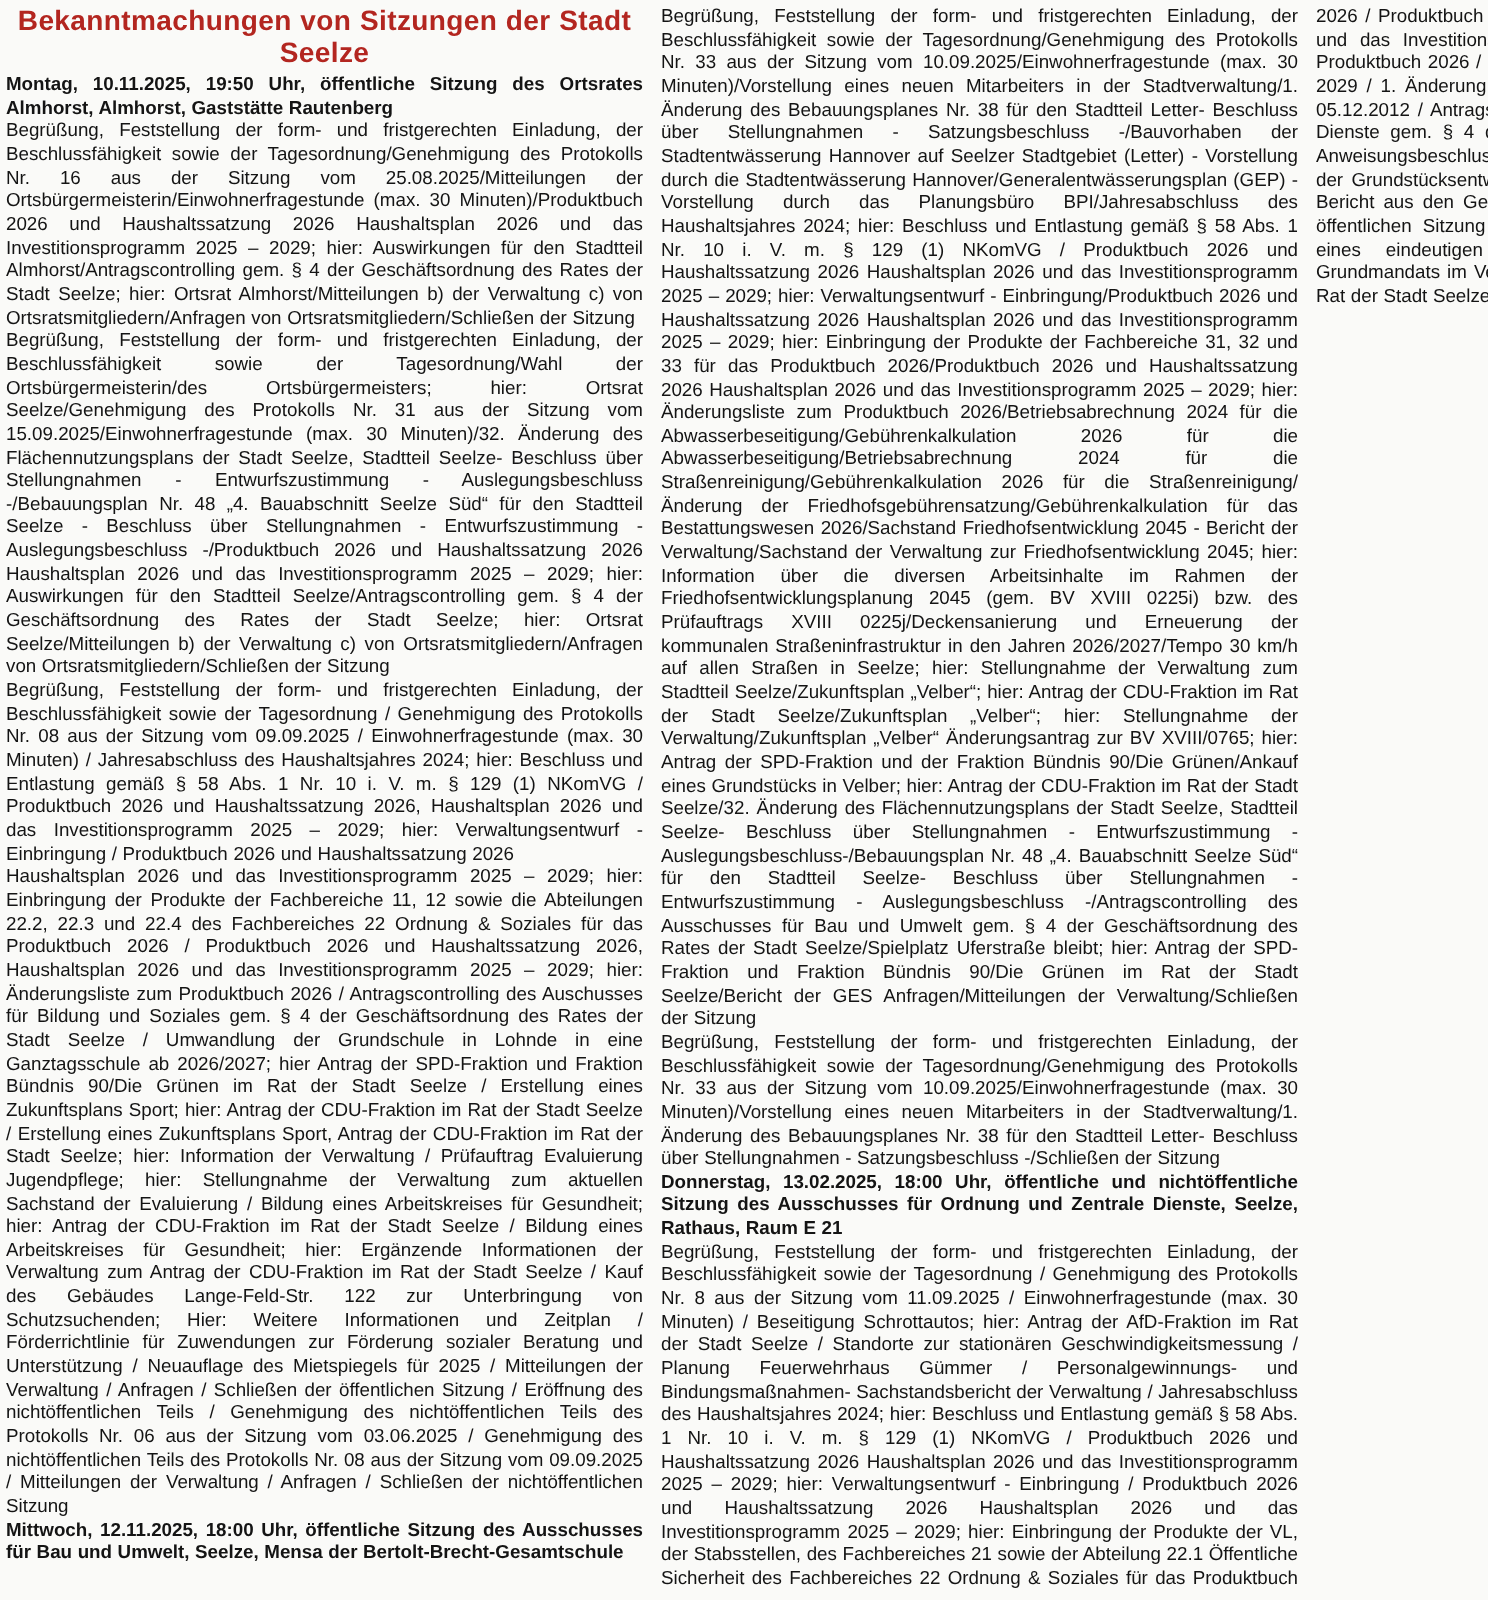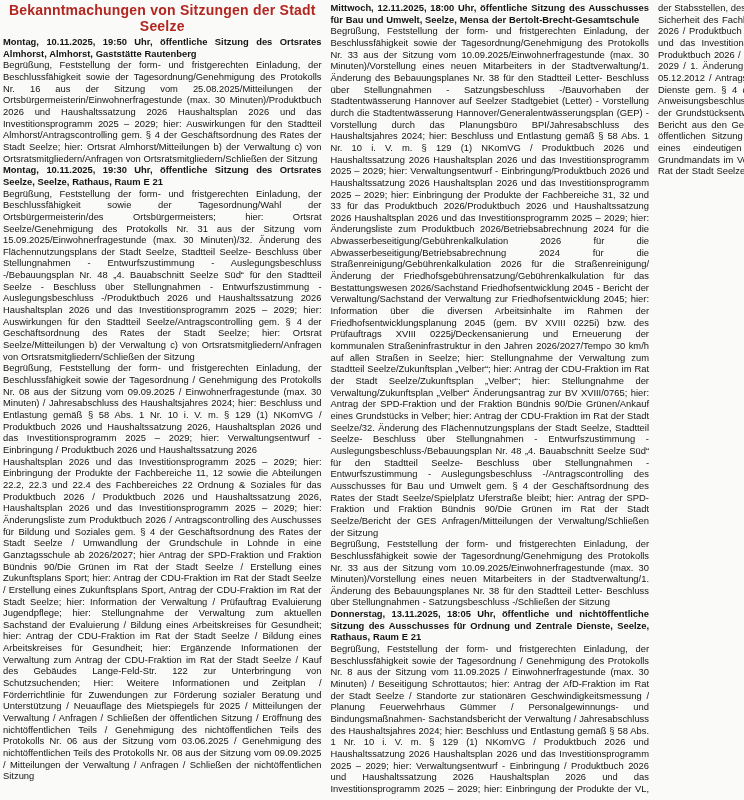--- a/index.html
+++ b/index.html
@@ -41,36 +41,35 @@
 
 <div class="page">
   <h1 class="title" style="color: rgb(179, 38, 32);">Bekanntmachungen von Sitzungen der Stadt Seelze</h1>
 
   <section>
     <h2 class="mh">Montag, 10.11.2025, 19:50 Uhr, öffentliche Sitzung des Ortsrates Almhorst, Almhorst, Gaststätte Rautenberg</h2>
     <p>Begrüßung, Feststellung der form- und fristgerechten Einladung, der Beschlussfähigkeit sowie der Tagesordnung/Genehmigung des Protokolls Nr. 16 aus der Sitzung vom 25.08.2025/Mitteilungen der Ortsbürgermeisterin/Einwohnerfragestunde (max. 30 Minuten)/Produktbuch 2026 und Haushaltssatzung 2026 Haushaltsplan 2026 und das Investitionsprogramm 2025 – 2029; hier: Auswirkungen für den Stadtteil Almhorst/Antragscontrolling gem. § 4 der Geschäftsordnung des Rates der Stadt Seelze; hier: Ortsrat Almhorst/Mitteilungen b) der Verwaltung c) von Ortsratsmitgliedern/Anfragen von Ortsratsmitgliedern/Schließen der Sitzung</p>
   </section>
 
   <section>
-    <h2 class="mh">Montag, 10.11.2025, 19:30 Uhr, öffentliche Sitzung des Ortsrates Seelze, Seelze, Rathaus, Raum E 21</h2>
     <p>Begrüßung, Feststellung der form- und fristgerechten Einladung, der Beschlussfähigkeit sowie der Tagesordnung/Wahl der Ortsbürgermeisterin/des Ortsbürgermeisters; hier: Ortsrat Seelze/Genehmigung des Protokolls Nr. 31 aus der Sitzung vom 15.09.2025/Einwohnerfragestunde (max. 30 Minuten)/32. Änderung des Flächennutzungsplans der Stadt Seelze, Stadtteil Seelze- Beschluss über Stellungnahmen - Entwurfszustimmung - Auslegungsbeschluss -/Bebauungsplan Nr. 48 „4. Bauabschnitt Seelze Süd“ für den Stadtteil Seelze - Beschluss über Stellungnahmen - Entwurfszustimmung - Auslegungsbeschluss -/Produktbuch 2026 und Haushaltssatzung 2026 Haushaltsplan 2026 und das Investitionsprogramm 2025 – 2029; hier: Auswirkungen für den Stadtteil Seelze/Antragscontrolling gem. § 4 der Geschäftsordnung des Rates der Stadt Seelze; hier: Ortsrat Seelze/Mitteilungen b) der Verwaltung c) von Ortsratsmitgliedern/Anfragen von Ortsratsmitgliedern/Schließen der Sitzung</p>
   </section>
 
   <section>
     <p>Begrüßung, Feststellung der form- und fristgerechten Einladung, der Beschlussfähigkeit sowie der Tagesordnung / Genehmigung des Protokolls Nr. 08 aus der Sitzung vom 09.09.2025 / Einwohnerfragestunde (max. 30 Minuten) / Jahresabschluss des Haushaltsjahres 2024; hier: Beschluss und Entlastung gemäß § 58 Abs. 1 Nr. 10 i. V. m. § 129 (1) NKomVG / Produktbuch 2026 und Haushaltssatzung 2026, Haushaltsplan 2026 und das Investitionsprogramm 2025 – 2029; hier: Verwaltungsentwurf - Einbringung / Produktbuch 2026 und Haushaltssatzung 2026</p>
     <p>Haushaltsplan 2026 und das Investitionsprogramm 2025 – 2029; hier: Einbringung der Produkte der Fachbereiche 11, 12 sowie die Abteilungen 22.2, 22.3 und 22.4 des Fachbereiches 22 Ordnung &amp; Soziales für das Produktbuch 2026 / Produktbuch 2026 und Haushaltssatzung 2026, Haushaltsplan 2026 und das Investitionsprogramm 2025 – 2029; hier: Änderungsliste zum Produktbuch 2026 / Antragscontrolling des Auschusses für Bildung und Soziales gem. § 4 der Geschäftsordnung des Rates der Stadt Seelze / Umwandlung der Grundschule in Lohnde in eine Ganztagsschule ab 2026/2027; hier Antrag der SPD-Fraktion und Fraktion Bündnis 90/Die Grünen im Rat der Stadt Seelze / Erstellung eines Zukunftsplans Sport; hier: Antrag der CDU-Fraktion im Rat der Stadt Seelze / Erstellung eines Zukunftsplans Sport, Antrag der CDU-Fraktion im Rat der Stadt Seelze; hier: Information der Verwaltung / Prüfauftrag Evaluierung Jugendpflege; hier: Stellungnahme der Verwaltung zum aktuellen Sachstand der Evaluierung / Bildung eines Arbeitskreises für Gesundheit; hier: Antrag der CDU-Fraktion im Rat der Stadt Seelze / Bildung eines Arbeitskreises für Gesundheit; hier: Ergänzende Informationen der Verwaltung zum Antrag der CDU-Fraktion im Rat der Stadt Seelze / Kauf des Gebäudes Lange-Feld-Str. 122 zur Unterbringung von Schutzsuchenden; Hier: Weitere Informationen und Zeitplan / Förderrichtlinie für Zuwendungen zur Förderung sozialer Beratung und Unterstützung / Neuauflage des Mietspiegels für 2025 / Mitteilungen der Verwaltung / Anfragen / Schließen der öffentlichen Sitzung / Eröffnung des nichtöffentlichen Teils / Genehmigung des nichtöffentlichen Teils des Protokolls Nr. 06 aus der Sitzung vom 03.06.2025 / Genehmigung des nichtöffentlichen Teils des Protokolls Nr. 08 aus der Sitzung vom 09.09.2025 / Mitteilungen der Verwaltung / Anfragen / Schließen der nichtöffentlichen Sitzung</p>
   </section>
 
   <section>
     <h2 class="mh">Mittwoch, 12.11.2025, 18:00 Uhr, öffentliche Sitzung des Ausschusses für Bau und Umwelt, Seelze, Mensa der Bertolt-Brecht-Gesamtschule</h2>
     <p>Begrüßung, Feststellung der form- und fristgerechten Einladung, der Beschlussfähigkeit sowie der Tagesordnung/Genehmigung des Protokolls Nr. 33 aus der Sitzung vom 10.09.2025/Einwohnerfragestunde (max. 30 Minuten)/Vorstellung eines neuen Mitarbeiters in der Stadtverwaltung/1. Änderung des Bebauungsplanes Nr. 38 für den Stadtteil Letter- Beschluss über Stellungnahmen - Satzungsbeschluss -/Bauvorhaben der Stadtentwässerung Hannover auf Seelzer Stadtgebiet (Letter) - Vorstellung durch die Stadtentwässerung Hannover/Generalentwässerungsplan (GEP) - Vorstellung durch das Planungsbüro BPI/Jahresabschluss des Haushaltsjahres 2024; hier: Beschluss und Entlastung gemäß § 58 Abs. 1 Nr. 10 i. V. m. § 129 (1) NKomVG / Produktbuch 2026 und Haushaltssatzung 2026 Haushaltsplan 2026 und das Investitionsprogramm 2025 – 2029; hier: Verwaltungsentwurf - Einbringung/Produktbuch 2026 und Haushaltssatzung 2026 Haushaltsplan 2026 und das Investitionsprogramm 2025 – 2029; hier: Einbringung der Produkte der Fachbereiche 31, 32 und 33 für das Produktbuch 2026/Produktbuch 2026 und Haushaltssatzung 2026 Haushaltsplan 2026 und das Investitionsprogramm 2025 – 2029; hier: Änderungsliste zum Produktbuch 2026/Betriebsabrechnung 2024 für die Abwasserbeseitigung/Gebührenkalkulation 2026 für die Abwasserbeseitigung/Betriebsabrechnung 2024 für die Straßenreinigung/Gebührenkalkulation 2026 für die Straßenreinigung/Änderung der Friedhofsgebührensatzung/Gebührenkalkulation für das Bestattungswesen 2026/Sachstand Friedhofsentwicklung 2045 - Bericht der Verwaltung/Sachstand der Verwaltung zur Friedhofsentwicklung 2045; hier: Information über die diversen Arbeitsinhalte im Rahmen der Friedhofsentwicklungsplanung 2045 (gem. BV XVIII 0225i) bzw. des Prüfauftrags XVIII 0225j/Deckensanierung und Erneuerung der kommunalen Straßeninfrastruktur in den Jahren 2026/2027/Tempo 30 km/h auf allen Straßen in Seelze; hier: Stellungnahme der Verwaltung zum Stadtteil Seelze/Zukunftsplan „Velber“; hier: Antrag der CDU-Fraktion im Rat der Stadt Seelze/Zukunftsplan „Velber“; hier: Stellungnahme der Verwaltung/Zukunftsplan „Velber“ Änderungsantrag zur BV XVIII/0765; hier: Antrag der SPD-Fraktion und der Fraktion Bündnis 90/Die Grünen/Ankauf eines Grundstücks in Velber; hier: Antrag der CDU-Fraktion im Rat der Stadt Seelze/32. Änderung des Flächennutzungsplans der Stadt Seelze, Stadtteil Seelze- Beschluss über Stellungnahmen - Entwurfszustimmung - Auslegungsbeschluss-/Bebauungsplan Nr. 48 „4. Bauabschnitt Seelze Süd“ für den Stadtteil Seelze- Beschluss über Stellungnahmen - Entwurfszustimmung - Auslegungsbeschluss -/Antragscontrolling des Ausschusses für Bau und Umwelt gem. § 4 der Geschäftsordnung des Rates der Stadt Seelze/Spielplatz Uferstraße bleibt; hier: Antrag der SPD-Fraktion und Fraktion Bündnis 90/Die Grünen im Rat der Stadt Seelze/Bericht der GES Anfragen/Mitteilungen der Verwaltung/Schließen der Sitzung</p>
   </section>
 
   <section>
     <p>Begrüßung, Feststellung der form- und fristgerechten Einladung, der Beschlussfähigkeit sowie der Tagesordnung/Genehmigung des Protokolls Nr. 33 aus der Sitzung vom 10.09.2025/Einwohnerfragestunde (max. 30 Minuten)/Vorstellung eines neuen Mitarbeiters in der Stadtverwaltung/1. Änderung des Bebauungsplanes Nr. 38 für den Stadtteil Letter- Beschluss über Stellungnahmen - Satzungsbeschluss -/Schließen der Sitzung</p>
   </section>
 
   <section>
-    <h2 class="mh">Donnerstag, 13.11.2025, 18:05 Uhr, öffentliche und nichtöffentliche Sitzung des Ausschusses für Ordnung und Zentrale Dienste, Seelze, Rathaus, Raum E 21</h2>
+    <h2 class="mh">Donnerstag, 13.02.2025, 18:00 Uhr, öffentliche und nichtöffentliche Sitzung des Ausschusses für Ordnung und Zentrale Dienste, Seelze, Rathaus, Raum E 21</h2>
     <p>Begrüßung, Feststellung der form- und fristgerechten Einladung, der Beschlussfähigkeit sowie der Tagesordnung / Genehmigung des Protokolls Nr. 8 aus der Sitzung vom 11.09.2025 / Einwohnerfragestunde (max. 30 Minuten) / Beseitigung Schrottautos; hier: Antrag der AfD-Fraktion im Rat der Stadt Seelze / Standorte zur stationären Geschwindigkeitsmessung / Planung Feuerwehrhaus Gümmer / Personalgewinnungs- und Bindungsmaßnahmen- Sachstandsbericht der Verwaltung / Jahresabschluss des Haushaltsjahres 2024; hier: Beschluss und Entlastung gemäß § 58 Abs. 1 Nr. 10 i. V. m. § 129 (1) NKomVG / Produktbuch 2026 und Haushaltssatzung 2026 Haushaltsplan 2026 und das Investitionsprogramm 2025 – 2029; hier: Verwaltungsentwurf - Einbringung / Produktbuch 2026 und Haushaltssatzung 2026 Haushaltsplan 2026 und das Investitionsprogramm 2025 – 2029; hier: Einbringung der Produkte der VL, der Stabsstellen, des Fachbereiches 21 sowie der Abteilung 22.1 Öffentliche Sicherheit des Fachbereiches 22 Ordnung &amp; Soziales für das Produktbuch 2026 / Produktbuch 2026 und Haushaltssatzung 2026 Haushaltsplan 2026 und das Investitionsprogramm 2025 – 2029; hier: Änderungsliste zum Produktbuch 2026 / Haushaltssicherungskonzept für den Zeitraum 2025 bis 2029 / 1. Änderung der Verwaltungskostensatzung der Stadt Seelze vom 05.12.2012 / Antragscontrolling des Auschusses für Ordnung und Zentrale Dienste gem. § 4 der Geschäftsordnung des Rates der Stadt Seelze / Anweisungsbeschluss für den Vertreter in die Gesellschafterversammlung der Grundstücksentwicklungsgesellschaft (GES) - Stammkapitalerhöhung / Bericht aus den Gesellschaften / Mitteilungen / Anfragen / Schließen der öffentlichen Sitzung / Eröffnung des nichtöffentlichen Teils / Herstellung eines eindeutigen Rechtszustandes für die Entschädigung des Grundmandats im Verwaltungsausschuss; hier: Antrag der AFD-Fraktion im Rat der Stadt Seelze / Mitteilungen / Anfragen / Schließen der Sitzung</p>
   </section>
 
 </div>
 
 </body></html>

